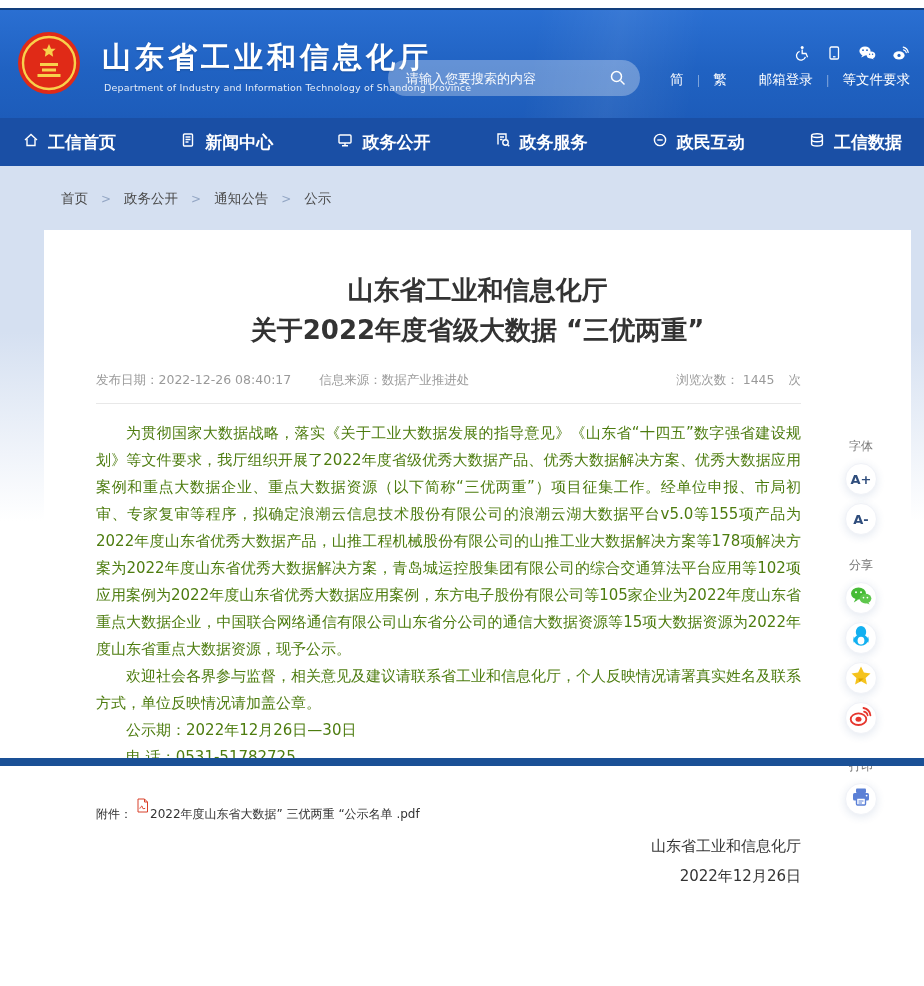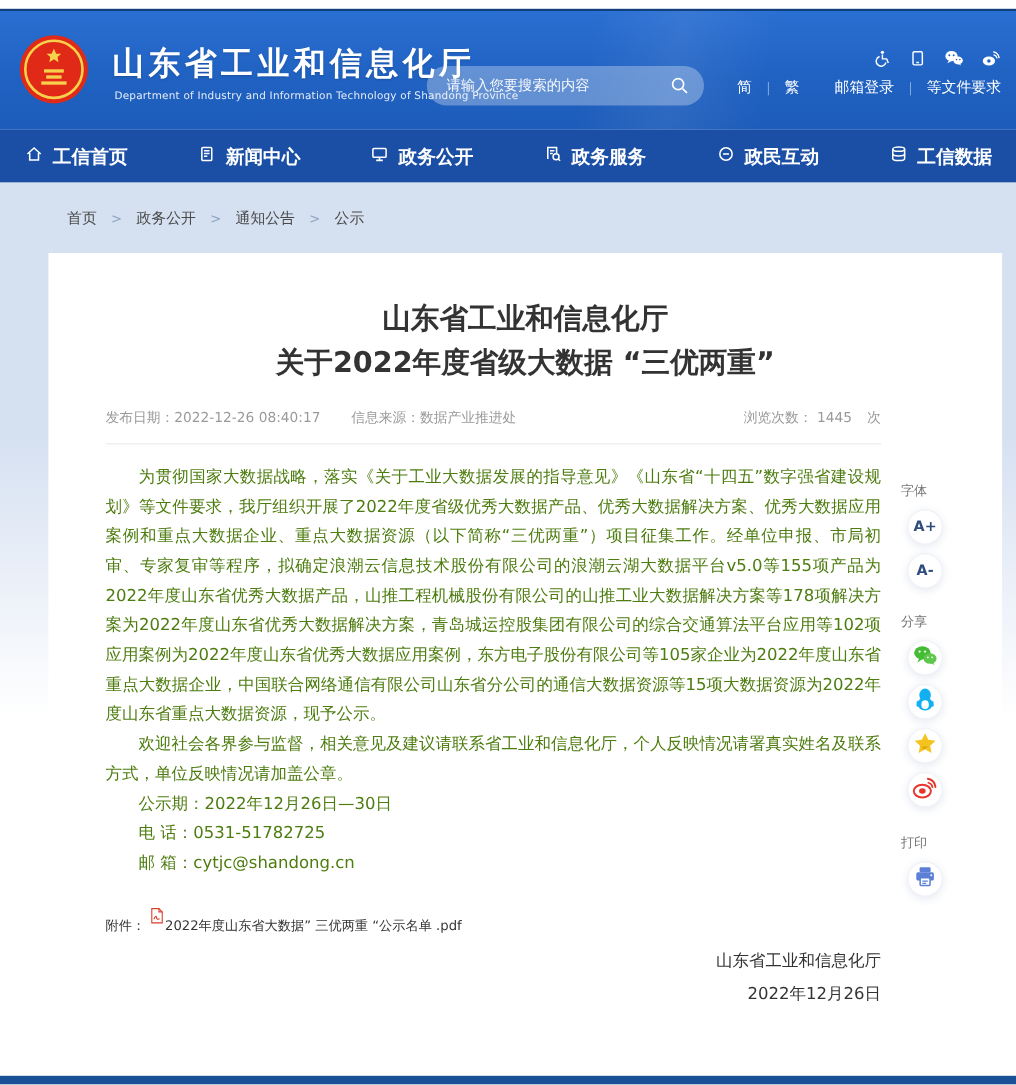--- a/index.html
+++ b/index.html
@@ -1,18 +1,18 @@
 <!DOCTYPE html>
 <html><head>
 <meta charset="utf-8">
 <style>
   * { margin:0; padding:0; box-sizing:border-box; }
   html,body { width:924px; height:986px; overflow:hidden; background:#fff;
     font-family:"DejaVu Sans","Liberation Sans",sans-serif; }
-  .page { position:relative; width:924px; height:986px; background:#fff; }
+  .page { position:relative; width:924px; height:766px; background:#fff; }
 
   
   .site-header { position:absolute; top:8px; left:0; right:0; height:110px;
     background:linear-gradient(180deg,#2a6fd2 0%,#2062c2 55%,#1d5cba 100%);
     border-top:2px solid #123f7d; overflow:hidden; }
   .site-header::after { content:""; position:absolute; right:180px; top:0; width:260px; height:110px;
     background:linear-gradient(100deg,rgba(255,255,255,0) 20%,rgba(255,255,255,.07) 50%,rgba(255,255,255,0) 80%); }
   .logo { position:absolute; left:16px; top:20px; width:66px; height:66px; }
   .site-title { position:absolute; left:102px; top:28px; color:#fff; font-size:29px;
     font-weight:bold; letter-spacing:4px; white-space:nowrap; text-shadow:0 1px 2px rgba(0,0,0,.18); }
@@ -63,21 +63,21 @@
   .para { text-indent:2em; text-align:justify; }
   .contact { text-indent:2em; }
 
   .attachment { margin-top:32px; font-size:12px; color:#333; }
   .attachment .pdf { position:relative; top:-5px; margin:0 1px 0 4px; }
   .attachment .att-name { cursor:pointer; }
 
   .signature { text-align:right; margin-top:8px; font-size:15px; color:#333; line-height:30px; }
 
   
-  .side-tools { position:absolute; top:192px; right:48px; width:44px; }
+  .side-tools { position:absolute; top:192px; right:28px; width:44px; text-align:center; }
   .tool-label { font-size:12px; color:#777; margin:16px 0 3px; }
   .tool-btn { width:32px; height:32px; border-radius:50%; background:#fff;
     border:1px solid #f0f2f7; box-shadow:0 2px 8px rgba(60,90,150,.14);
     margin:8px auto; display:flex; align-items:center; justify-content:center; cursor:pointer; }
   .font-btn { font-size:13px; font-weight:bold; color:#2f4d7c; }
   .share-gap { margin-top:22px; }
   .print-gap { margin-top:24px; }
 
   
   .footer-bar { position:absolute; bottom:0; left:0; right:0; height:8px; background:#1a5096; }
@@ -242,21 +242,20 @@
           <span class="cnt">1445</span>
           <span>次</span>
         </div>
       </div>
 
       <div class="body-text">
         <p class="para">为贯彻国家大数据战略，落实《关于工业大数据发展的指导意见》《山东省“十四五”数字强省建设规划》等文件要求，我厅组织开展了2022年度省级优秀大数据产品、优秀大数据解决方案、优秀大数据应用案例和重点大数据企业、重点大数据资源（以下简称“三优两重”）项目征集工作。经单位申报、市局初审、专家复审等程序，拟确定浪潮云信息技术股份有限公司的浪潮云湖大数据平台v5.0等155项产品为2022年度山东省优秀大数据产品，山推工程机械股份有限公司的山推工业大数据解决方案等178项解决方案为2022年度山东省优秀大数据解决方案，青岛城运控股集团有限公司的综合交通算法平台应用等102项应用案例为2022年度山东省优秀大数据应用案例，东方电子股份有限公司等105家企业为2022年度山东省重点大数据企业，中国联合网络通信有限公司山东省分公司的通信大数据资源等15项大数据资源为2022年度山东省重点大数据资源，现予公示。</p>
         <p class="para">欢迎社会各界参与监督，相关意见及建议请联系省工业和信息化厅，个人反映情况请署真实姓名及联系方式，单位反映情况请加盖公章。</p>
         <div class="contact">公示期：2022年12月26日—30日</div>
         <div class="contact">电 话：0531-51782725</div>
-        <div class="contact">邮 箱：cytjc@shandong.cn</div>
       </div>
 
       <div class="attachment">
         <span>附件：</span><span class="pdf"><svg width="13" height="15" viewBox="0 0 13 15">
               <path d="M2 1 H8.5 L11.5 4 V14 H2 Z" fill="#fff" stroke="#d8402a" stroke-width="1"></path>
               <path d="M8.5 1 L8.5 4 L11.5 4" fill="none" stroke="#d8402a" stroke-width="1"></path>
               <path d="M3.8 10.6 C5 7.9 6.6 7.4 6.3 9.2 C6.1 10.6 7.6 11.1 9.2 10.3" stroke="#d8402a" stroke-width="1" fill="none"></path>
             </svg></span><span class="att-name">2022年度山东省大数据” 三优两重 “公示名单 .pdf</span>
       </div>
 

